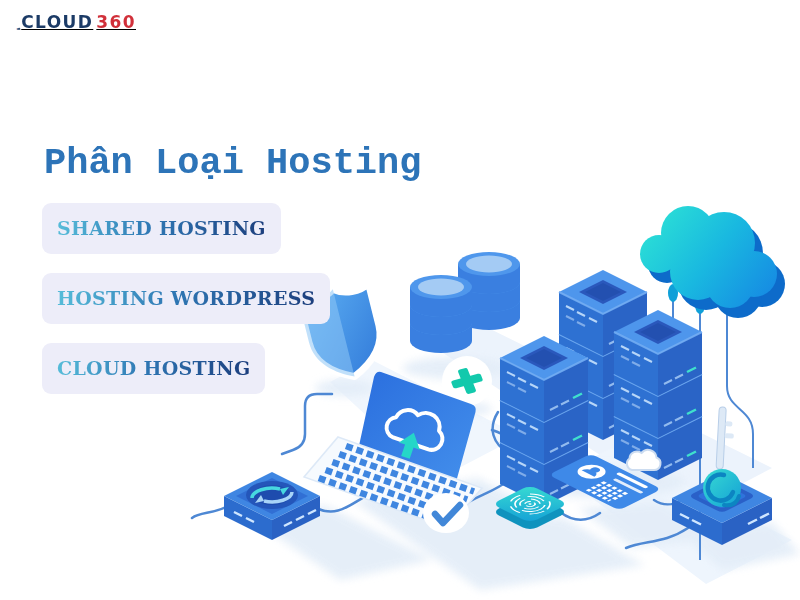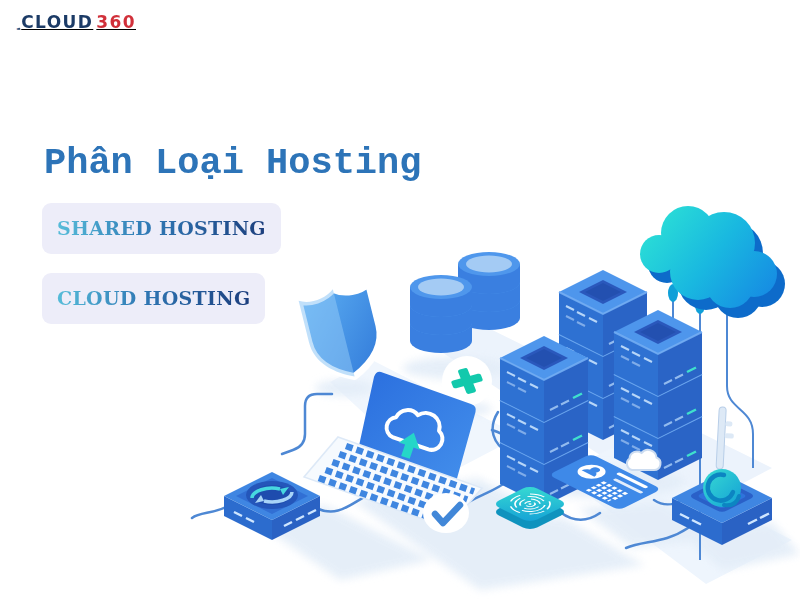--- a/index.html
+++ b/index.html
@@ -267,16 +267,17 @@
       <path d="M20,27 h26 a8,8 0 0 0 3,-15.5 a11,11 0 0 0 -19,-6 a9.5,9.5 0 0 0 -14,7.5 a7.5,7.5 0 0 0 4,14 z" fill="#1c3b66"></path>
       <path d="M24,13 a9,9 0 0 1 13,-5" stroke="#ffffff" stroke-width="2.2" fill="none" stroke-linecap="round"></path>
     </svg>
     <div class="brand"><span class="b1">CLOUD</span><span class="b2">360</span></div>
   </header>
 
   <h1 class="title">Phân Loại Hosting</h1>
 
   <div class="badges">
     <div class="badge"><span>SHARED HOSTING</span></div>
+    <div class="badge"><span>HOSTING WORDPRESS</span></div>
     <div class="badge"><span>CLOUD HOSTING</span></div>
   </div>
 
 </div>
 
 </body></html>

